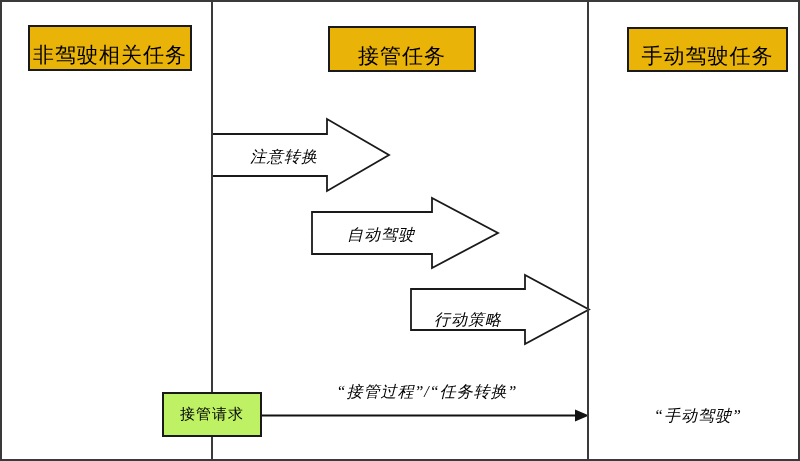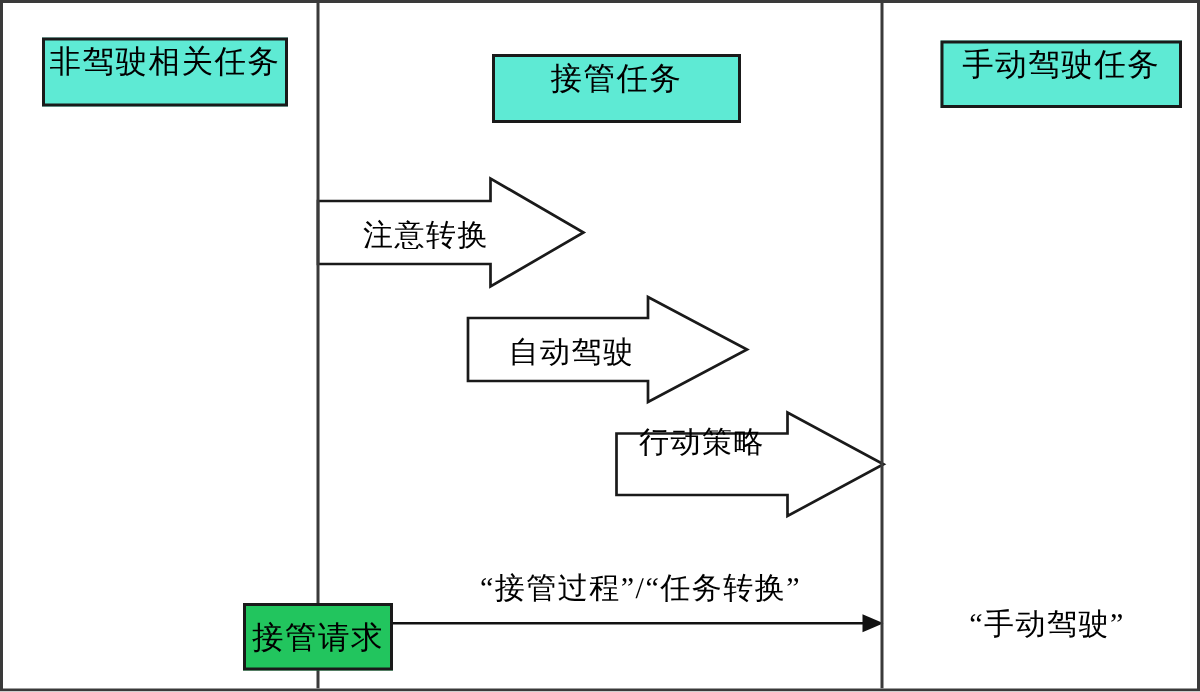--- a/index.html
+++ b/index.html
@@ -25,66 +25,67 @@
     width: 2px;
     background: #3a3a3a;
     z-index: 2;
   }
   .divider.left  { left: 209px; }
   .divider.right { left: 585px; }
 
   .title-box {
     position: absolute;
     border: 2px solid #1a1a1a;
-    background: #5eead4;
+    background: #eab308;
     display: flex;
-    align-items: flex-start;
+    align-items: flex-end;
     justify-content: center;
     font-size: 21px;
     letter-spacing: 1px;
     z-index: 3;
     box-sizing: border-box;
   }
   .box-col1 { left: 26px;  top: 23px; width: 164px; height: 46px; }
-  .box-col2 { left: 326px; top: 34px; width: 166px; height: 46px; }
+  .box-col2 { left: 326px; top: 24px; width: 148px; height: 46px; }
   .box-col3 { left: 625px; top: 25px; width: 161px; height: 45px; }
 
   svg.arrow-layer {
     position: absolute;
     left: 0; top: 0;
     width: 800px; height: 461px;
     z-index: 1;
   }
   .block-arrow {
     fill: #ffffff;
     stroke: #1a1a1a;
     stroke-width: 1.8;
     stroke-linejoin: miter;
   }
   .flow-line { stroke: #111111; stroke-width: 1.8; }
   .flow-head { fill: #111111; stroke: none; }
 
   .float-label {
     position: absolute;
     transform: translate(-50%, -50%);
-    font-size: 20px;
+    font-size: 16px;
     letter-spacing: 1px;
     white-space: nowrap;
     z-index: 4;
+    font-style: italic;
   }
   .request-box {
     position: absolute;
-    left: 160px; top: 400px;
+    left: 160px; top: 390px;
     width: 100px; height: 45px;
     border: 2px solid #1a1a1a;
-    background: #22c55e;
+    background: #bef264;
     display: flex;
     align-items: center;
     justify-content: center;
-    font-size: 21px;
+    font-size: 15px;
     letter-spacing: 1px;
     z-index: 3;
     box-sizing: border-box;
   }
 </style>
 </head>
 <body>
 
 <div class="stage">
 
@@ -104,21 +105,21 @@
   </div>
   <div class="title-box box-col2">
     <span>接管任务</span>
   </div>
   <div class="title-box box-col3">
     <span>手动驾驶任务</span>
   </div>
 
   <div class="float-label" style="left:282px; top:155px;">注意转换</div>
   <div class="float-label" style="left:379px; top:233px;">自动驾驶</div>
-  <div class="float-label" style="left:466px; top:293px;">行动策略</div>
+  <div class="float-label" style="left:466px; top:318px;">行动策略</div>
 
   <div class="request-box">
     <span>接管请求</span>
   </div>
   <div class="float-label" style="left:425px; top:390px;">“接管过程”/“任务转换”</div>
   <div class="float-label" style="left:696px; top:414px;">“手动驾驶”</div>
 
 </div>
 
 </body></html>

